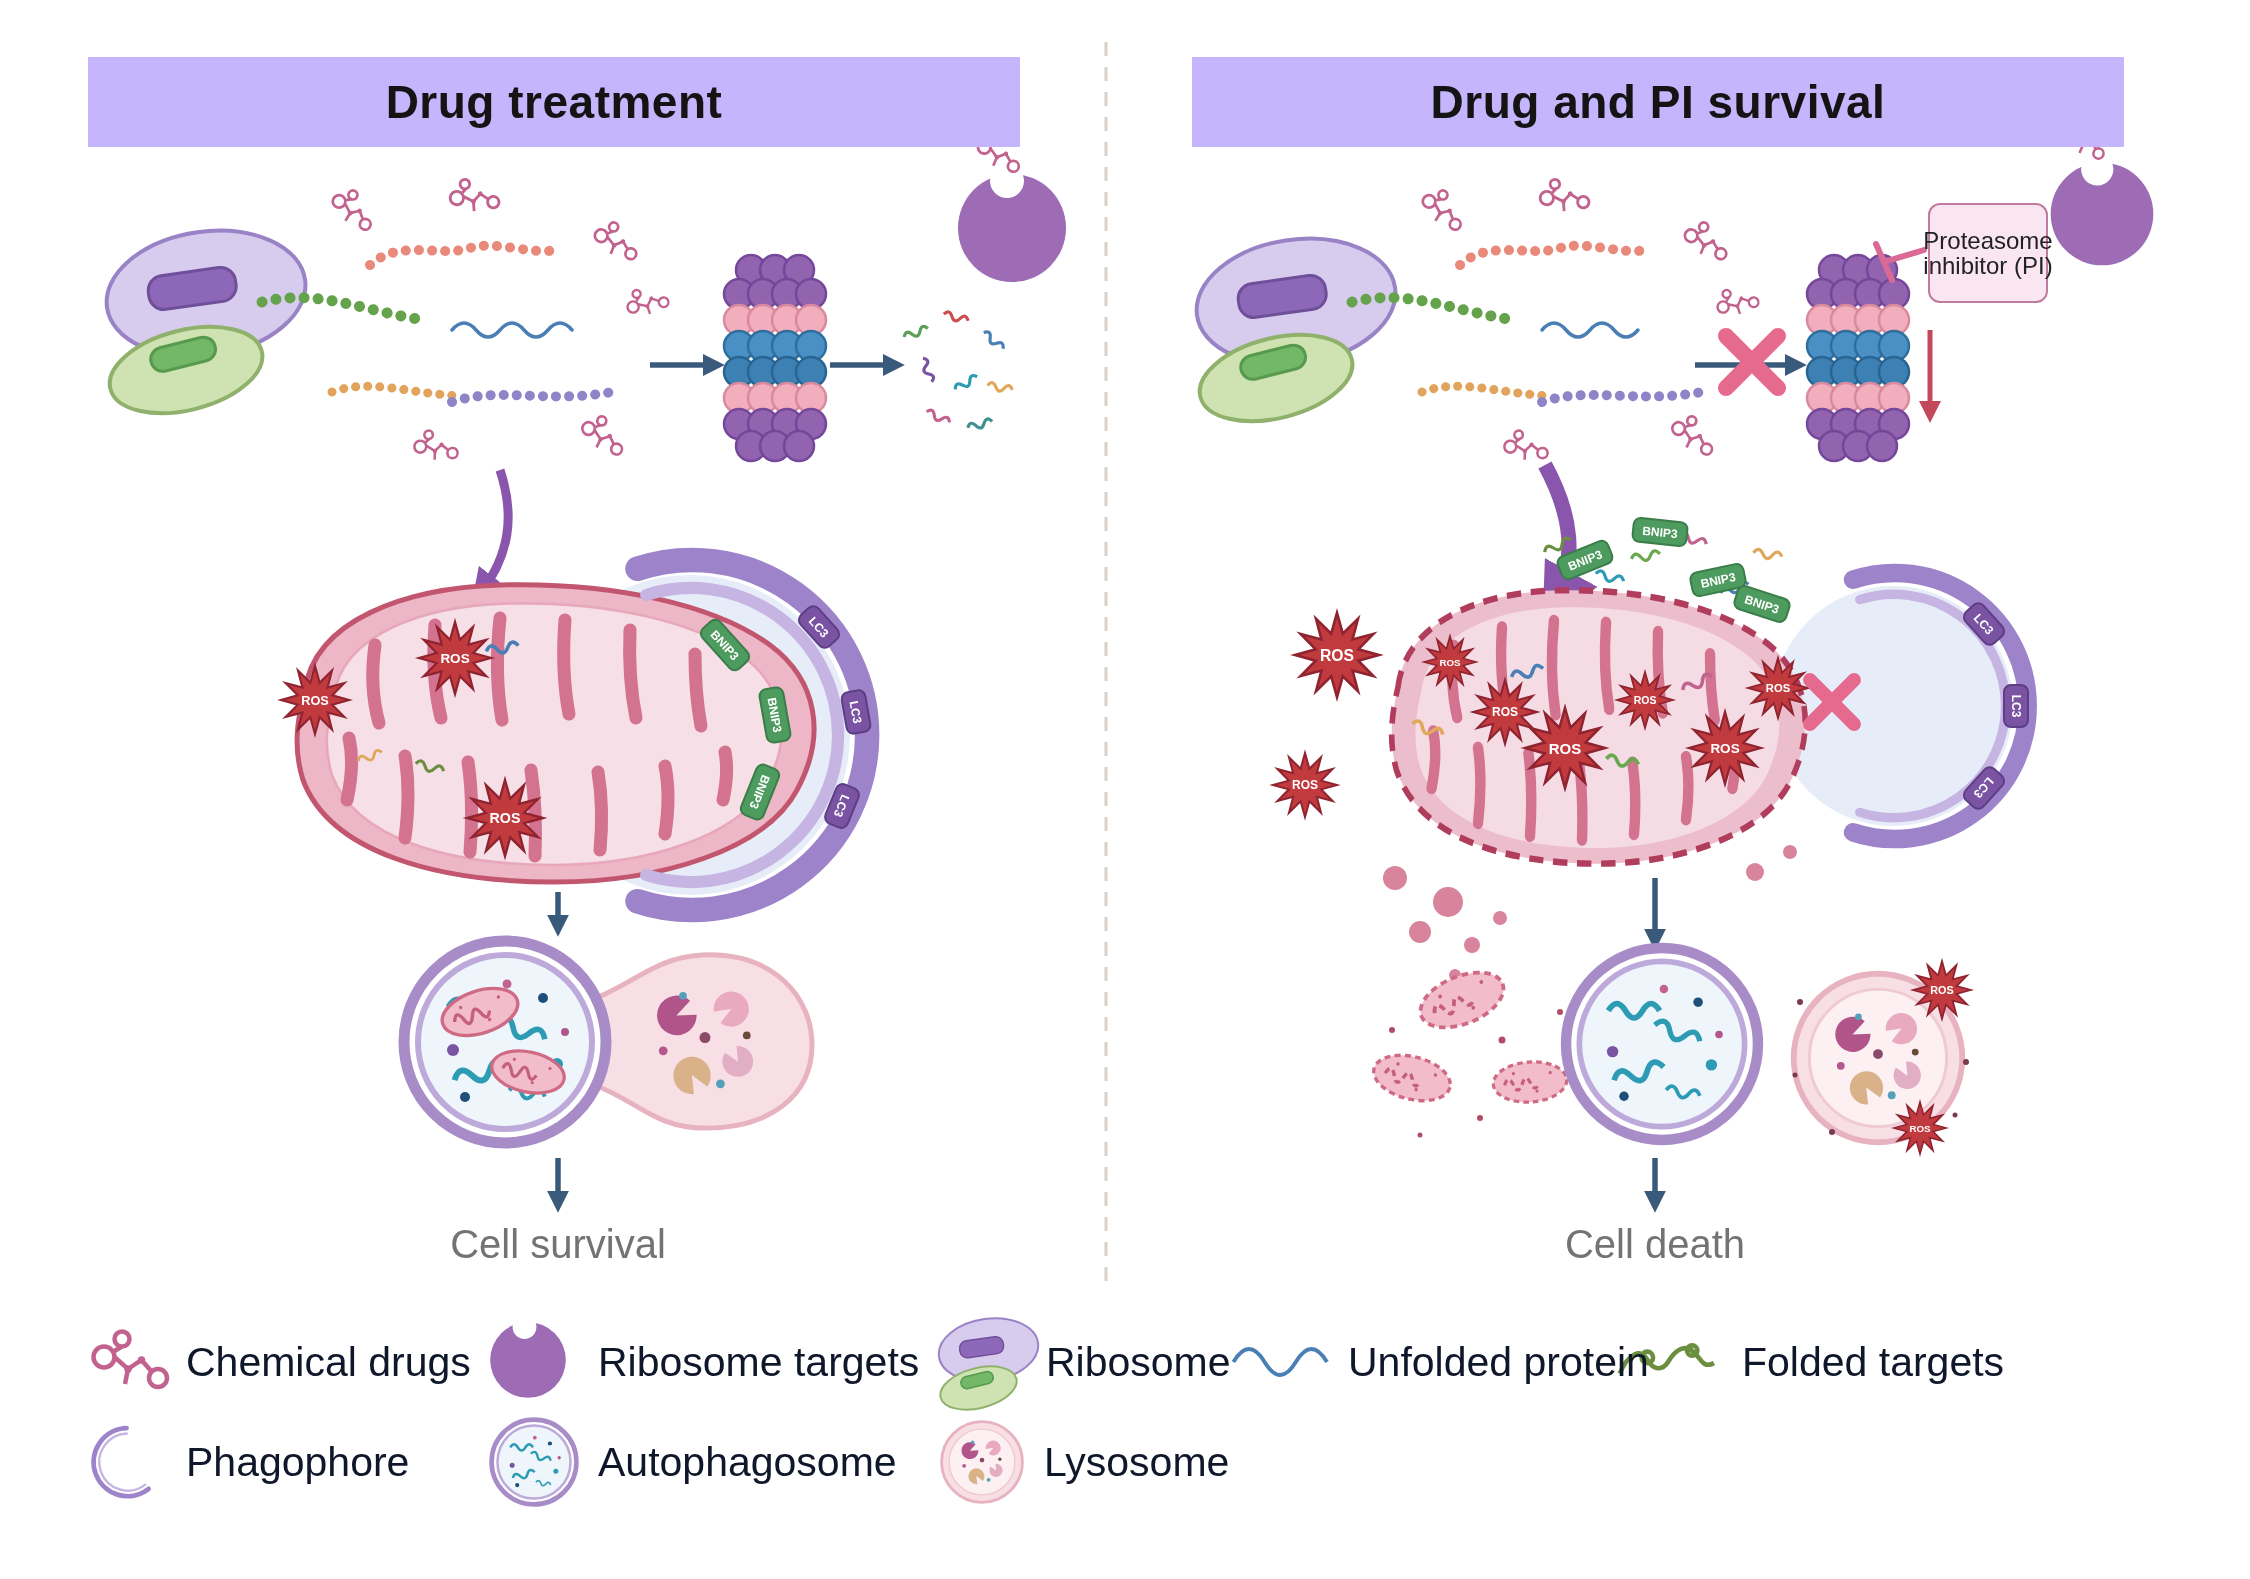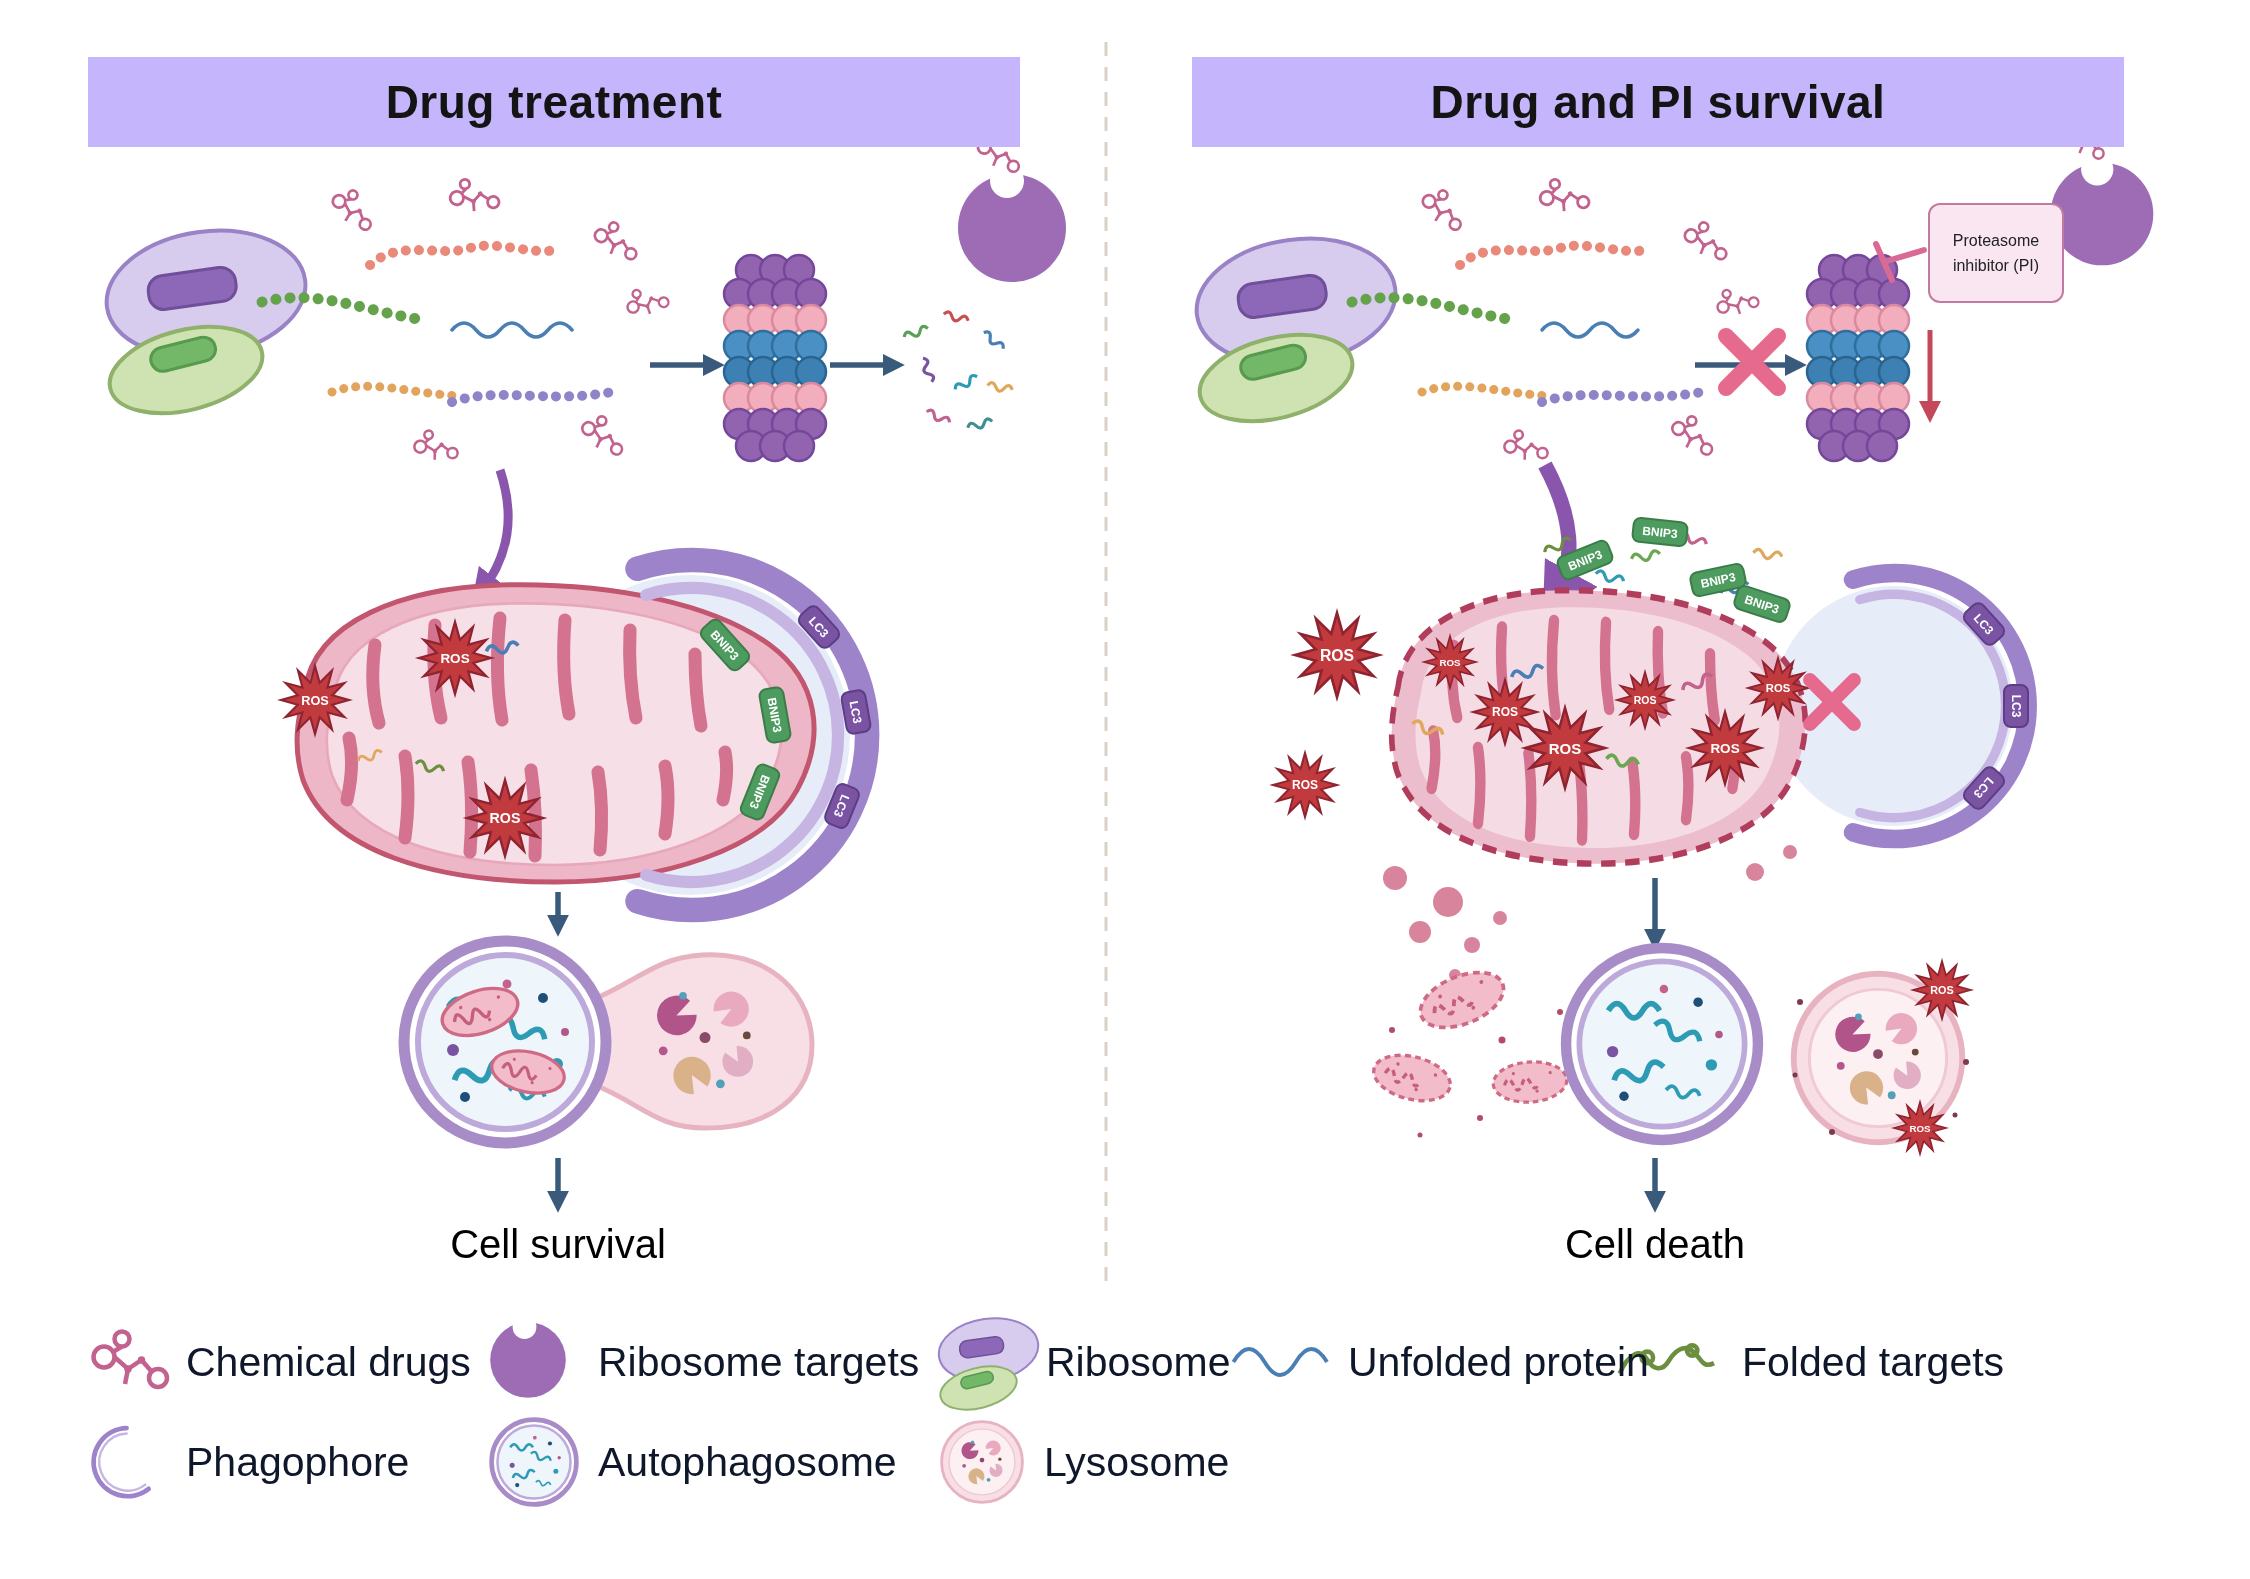--- a/index.html
+++ b/index.html
@@ -9,30 +9,30 @@
   }
   #art{position:absolute;left:0;top:0;}
   svg text{font-family:"Liberation Sans", sans-serif;}
   .banner{
     position:absolute;width:932px;height:90px;background:#c4b5fd;
     display:flex;align-items:center;justify-content:center;
     font-size:46px;font-weight:700;color:#141414;letter-spacing:.5px;
   }
   .outcome{
     position:absolute;transform:translateX(-50%);
-    font-size:40px;color:#000000;white-space:nowrap;
+    font-size:40px;color:#737373;white-space:nowrap;
   }
   .legend-label{
     position:absolute;font-size:41px;color:#0f172a;height:44px;line-height:44px;white-space:nowrap;
   }
   #pi-box{
-    position:absolute;left:1928px;top:203px;width:136px;height:100px;
+    position:absolute;left:1928px;top:203px;width:120px;height:100px;
     background:#f9e6f0;border:2.5px solid #c27ba0;border-radius:12px;
     display:flex;align-items:center;justify-content:center;text-align:center;
-    font-size:16px;line-height:25px;color:#222;padding:4px;box-sizing:border-box;
+    font-size:24px;line-height:25px;color:#222;padding:4px;box-sizing:border-box;
   }
 </style>
 </head>
 <body>
 
 <svg id="art" width="2250" height="1579" viewBox="0 0 2250 1579" xmlns="http://www.w3.org/2000/svg">
   <defs>
     <marker id="mNavy" viewBox="0 0 10 10" refX="6" refY="5" markerWidth="4" markerHeight="4" orient="auto-start-reverse">
       <path d="M0,0 L10,5 L0,10 Z" fill="#3a5a7c"></path>
     </marker>

